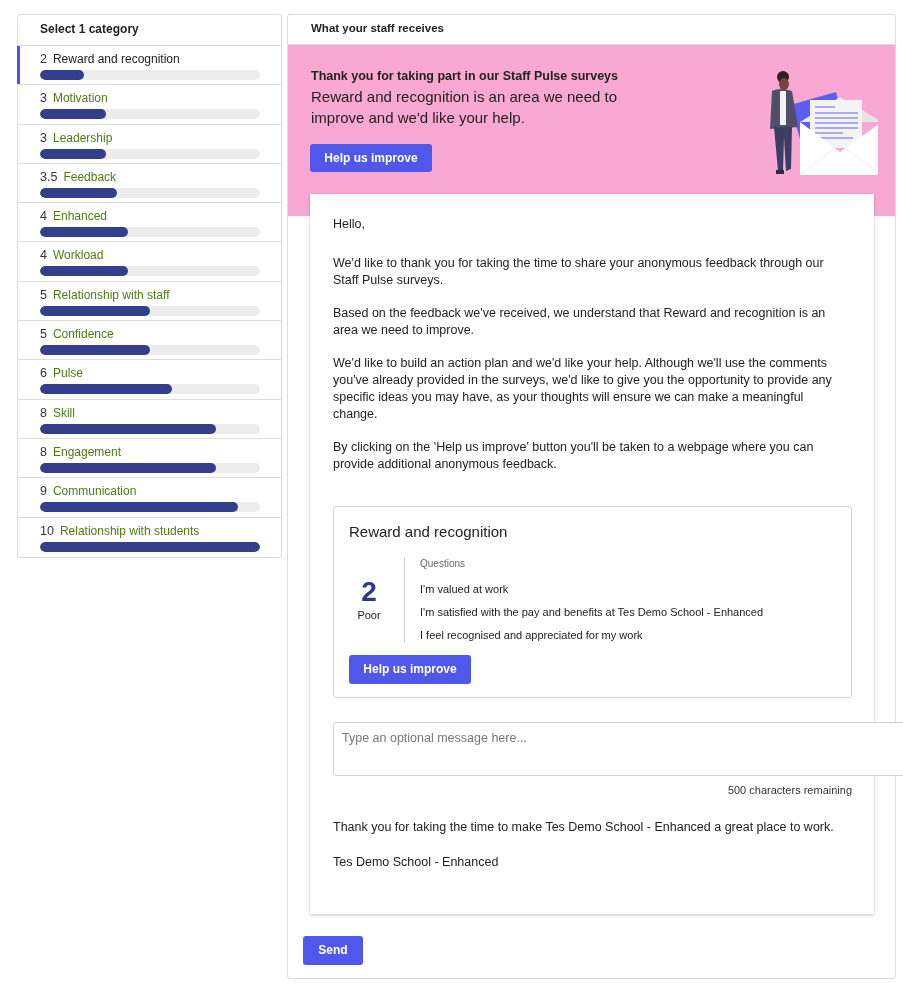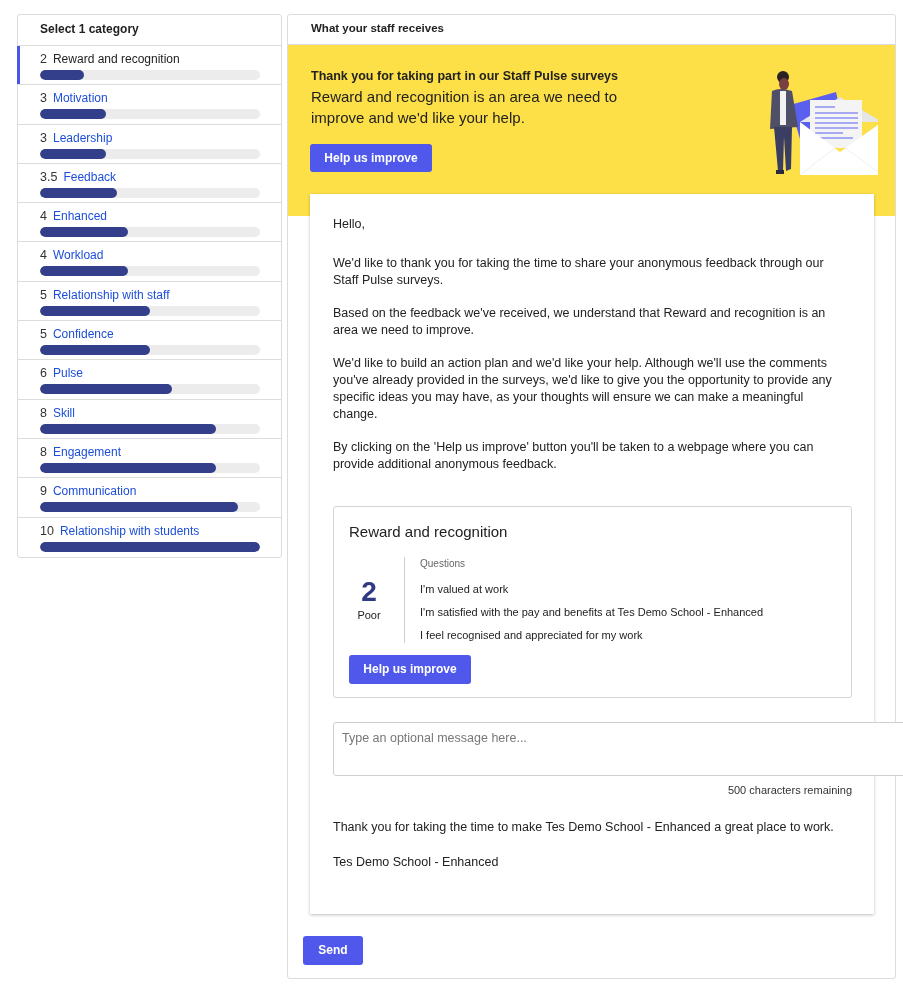--- a/index.html
+++ b/index.html
@@ -19,39 +19,39 @@
   .cat-item {
     position: relative; height: 39.3px;
     border-bottom: 1px solid #dcdcdc; padding: 6px 0 0 22px; cursor: pointer;
   }
   .cat-item:last-child { border-bottom: none; }
   .cat-item.active::before {
     content: ""; position: absolute; left: -1px; top: 0; bottom: 0; width: 3px; background: #4b55e8;
   }
   .cat-line { display: flex; align-items: baseline; font-size: 12px; height: 15px; }
   .cat-score { color: #333; margin-right: 6px; font-size: 12.5px; }
-  .cat-name { color: #1d4ed8; }
+  .cat-name { color: #4d7c0f; }
   .cat-item.active .cat-name { color: #222; }
   .bar-track {
     margin-top: 3px; width: 220px; height: 10px; border-radius: 5px; background: #ececec; overflow: hidden;
   }
   .bar-fill { height: 100%; background: #343f8c; border-radius: 5px; }
 
   
   .right-panel {
     position: absolute; left: 287px; top: 14px; width: 609px; height: 965px;
     border: 1px solid #dcdcdc; border-radius: 3px; background: #fff;
   }
   .right-header {
     height: 30px; padding: 7px 0 8px 23px;
     font-size: 11.5px; font-weight: bold; color: #222;
     border-bottom: 1px solid #dcdcdc;
   }
   .hero {
-    position: absolute; left: 0; top: 30px; width: 607px; height: 171px; background: #fde047;
+    position: absolute; left: 0; top: 30px; width: 607px; height: 171px; background: #f9a8d4;
   }
   .hero-text { position: absolute; left: 23px; top: 24px; width: 340px; }
   .hero-title { font-size: 12.5px; font-weight: bold; color: #222; margin-bottom: 3px; }
   .hero-sub { font-size: 15px; line-height: 21px; color: #222; }
   .btn {
     display: inline-block; background: #4f58ea; color: #fff; border: none;
     border-radius: 3px; font-family: "Liberation Sans", sans-serif; font-weight: bold;
     font-size: 12px; cursor: pointer; text-align: center;
   }
   .hero-btn { position: absolute; left: 22px; top: 99px; width: 122px; height: 28px; line-height: 28px; }

